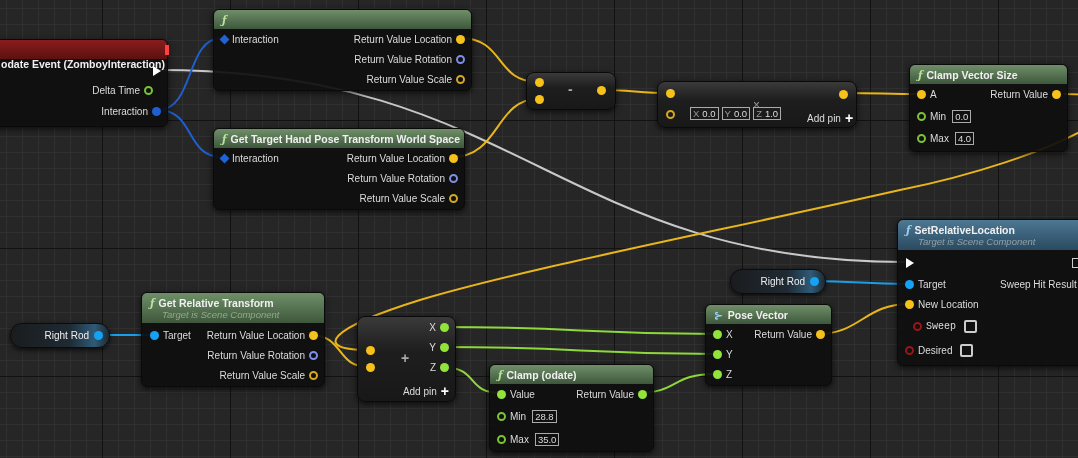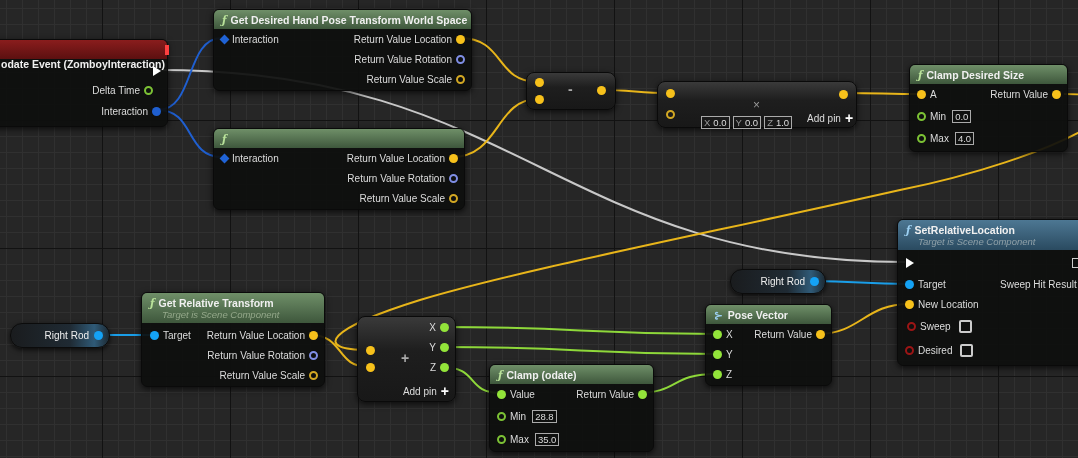--- a/index.html
+++ b/index.html
@@ -107,21 +107,20 @@
     </div>
   <div class="pin" style="right:6px;top:66px;">
     <span class="lbl">Interaction</span>
       <span class="dot bf" style="background:#1f5fd0;"></span>
     </div>
 </div>
 
 <div class="node" style="left:213px;top:9px;width:257px;height:80px;">
   <div class="hdr green">
     <span class="fn">ƒ</span>
-    <span>Get Desired Hand Pose Transform World Space</span>
   </div>
   <div class="pin" style="left:7px;top:24px;">
       <span class="dia"></span>
       <span class="lbl">Interaction</span>
     </div>
   <div class="pin" style="right:6px;top:24px;">
       <span class="lbl">Return Value Location</span>
       <span class="dot yf"></span>
     </div>
   <div class="pin" style="right:6px;top:44px;">
@@ -130,20 +129,21 @@
     </div>
   <div class="pin" style="right:6px;top:64px;">
       <span class="lbl">Return Value Scale</span>
       <span class="dot yo"></span>
     </div>
 </div>
 
 <div class="node" style="left:213px;top:128px;width:250px;height:80px;">
   <div class="hdr green">
     <span class="fn">ƒ</span>
+    <span>Get Target Hand Pose Transform World Space</span>
   </div>
   <div class="pin" style="left:7px;top:24px;">
       <span class="dia"></span>
       <span class="lbl">Interaction</span>
     </div>
   <div class="pin" style="right:6px;top:24px;">
       <span class="lbl">Return Value Location</span>
       <span class="dot yf"></span>
     </div>
   <div class="pin" style="right:6px;top:44px;">
@@ -161,35 +161,35 @@
   <span class="dot yf" style="position:absolute;left:8px;top:22px;"></span>
   <span class="op" style="left:41px;top:8px;">-</span>
   <span class="dot yf" style="position:absolute;left:70px;top:13px;"></span>
 </div>
 
 <div class="compact" style="left:657px;top:81px;width:198px;height:45px;">
   <span class="dot yf" style="position:absolute;left:8px;top:7px;"></span>
   <span class="remove" style="left:95px;top:16px;">×</span>
   <span class="dot yf" style="position:absolute;left:181px;top:8px;"></span>
   <span class="dot yo" style="position:absolute;left:8px;top:28px;"></span>
-  <div class="xyz" style="left:29px;top:34px;margin-left:11px;">
+  <div class="xyz" style="left:29px;top:25px;">
     <span class="box"><span class="axis">X</span><span>0.0</span></span>
     <span class="box"><span class="axis">Y</span><span>0.0</span></span>
     <span class="box"><span class="axis">Z</span><span>1.0</span></span>
   </div>
   <div class="addpin" style="left:149px;top:28px;">
     <span>Add pin</span>
       <span class="plus">+</span>
   </div>
 </div>
 
 <div class="node" style="left:909px;top:64px;width:157px;height:86px;">
   <div class="hdr green">
     <span class="fn">ƒ</span>
-    <span>Clamp Desired Size</span>
+    <span>Clamp Vector Size</span>
   </div>
   <div class="pin" style="left:7px;top:24px;">
       <span class="dot yf"></span>
       <span class="lbl">A</span>
     </div>
   <div class="pin" style="right:6px;top:24px;">
       <span class="lbl">Return Value</span>
       <span class="dot yf"></span>
     </div>
   <div class="pin" style="left:7px;top:45px;">
@@ -222,21 +222,21 @@
       <span class="dot bf"></span>
       <span class="lbl">Target</span>
     </div>
   <div class="pin" style="left:98px;top:59px;">
       <span class="lbl">Sweep Hit Result</span>
     </div>
   <div class="pin" style="left:7px;top:79px;">
       <span class="dot yf"></span>
       <span class="lbl">New Location</span>
     </div>
-  <div class="pin" style="left:9px;top:100px;">
+  <div class="pin" style="left:15px;top:100px;font-family:Liberation Mono, monospace;">
       <span class="dot ro"></span>
       <span class="lbl">Sweep</span>
       <span class="chk"></span>
     </div>
   <div class="pin" style="left:7px;top:124px;">
       <span class="dot ro"></span>
       <span class="lbl">Desired</span>
       <span class="chk"></span>
     </div>
 </div>

